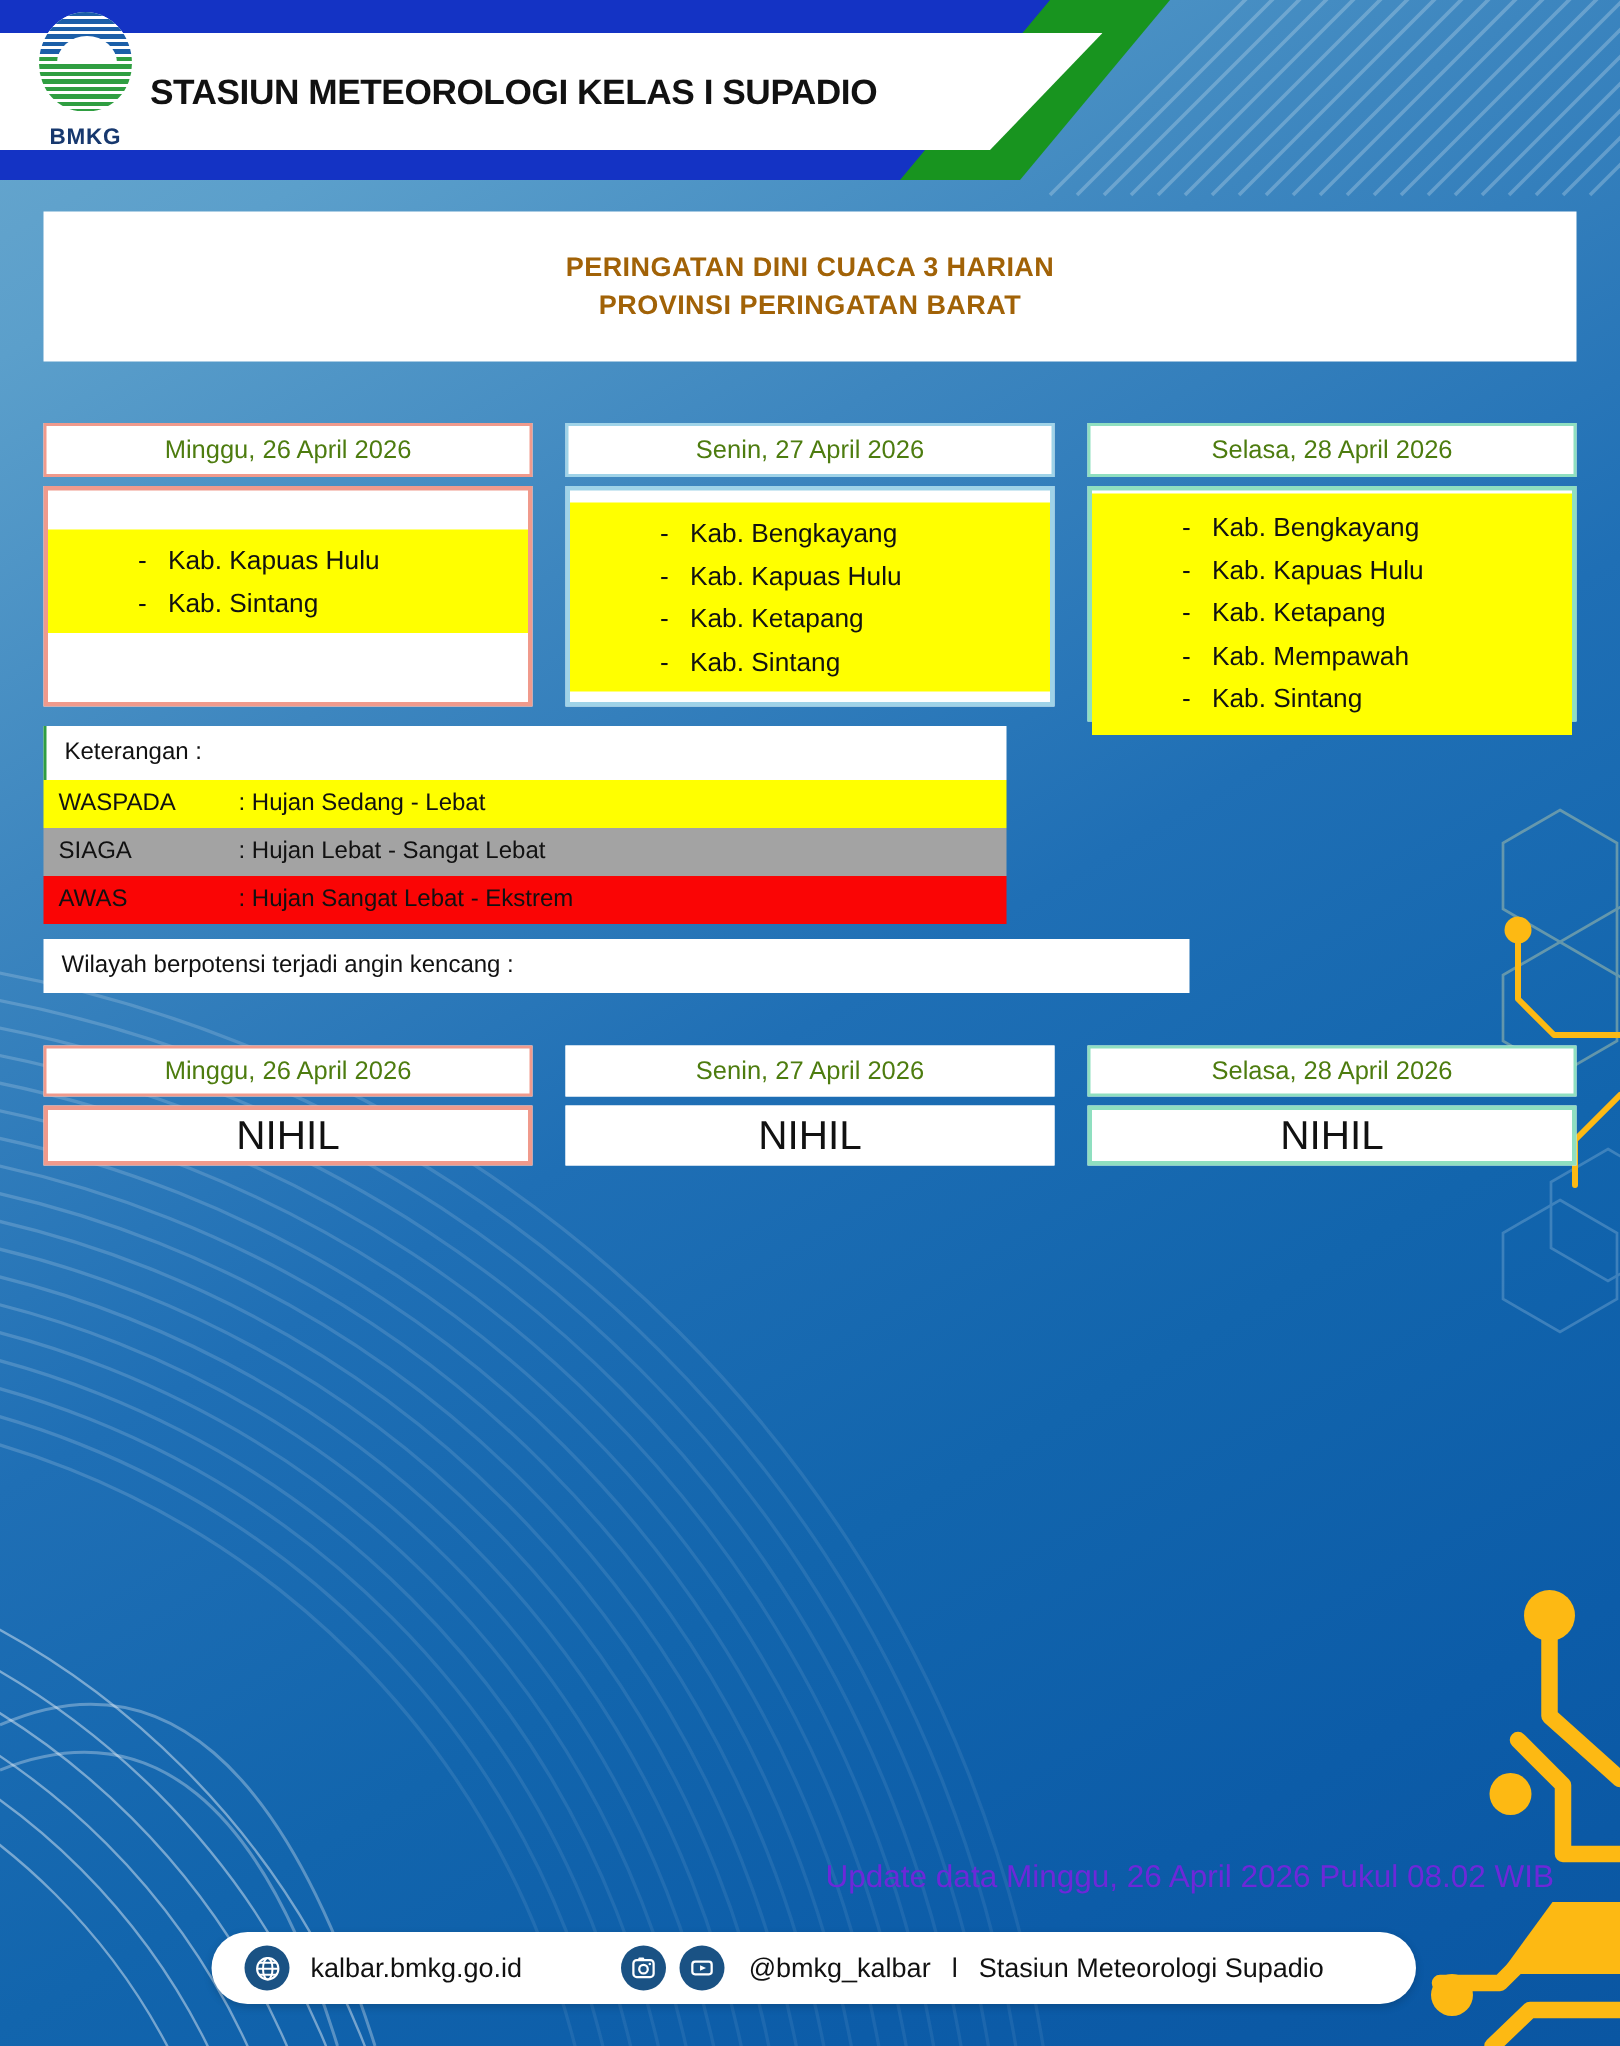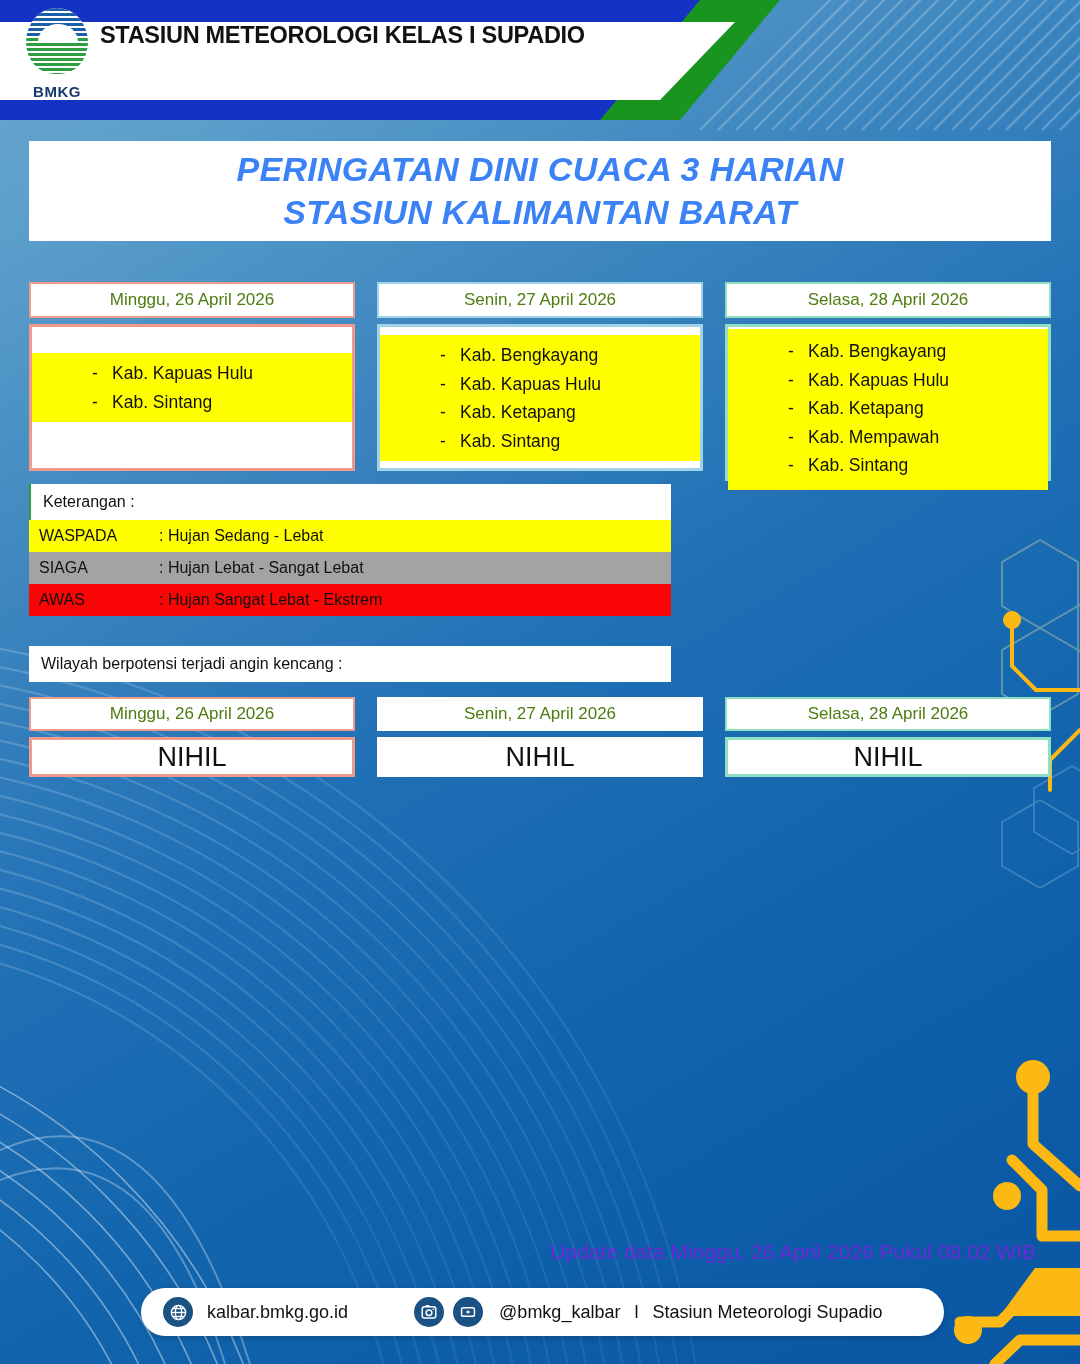--- a/index.html
+++ b/index.html
@@ -59,35 +59,35 @@
   }
   .hdr-green {
     position:absolute; top:0; left:560px; width:220px; height:120px;
     background:#18941f;
     clip-path: polygon(140px 0, 220px 0, 120px 120px, 40px 120px);
   }
   .hdr-white {
     position:absolute; top:22px; left:0; width:760px; height:78px;
     background:#ffffff;
     clip-path: polygon(0 0, 735px 0, 660px 78px, 0 78px);
-    display:flex; align-items:flex-start;
+    display:flex; align-items:center;
   }
   .hdr-title {
     margin-left:100px; font-size:23.5px; font-weight:bold;
     color:#111111; letter-spacing:-0.3px; white-space:nowrap;
   }
 
   
   .main-title {
     position:absolute; left:29px; top:141px; width:1022px; height:100px;
     background:#ffffff; display:flex; flex-direction:column;
     align-items:center; justify-content:center; gap:4px;
   }
   .main-title .ln {
-    font-size:34px; font-weight:bold; color:#3b82f6; letter-spacing:0.3px;font-style:italic;
+    font-size:18px; font-weight:bold; color:#a16207; letter-spacing:0.3px;
   }
 
   
   .cols { position:absolute; left:29px; top:282px; width:1022px; }
   .col { position:absolute; top:0; width:326px; }
   .col.c1 { left:0px; }
   .col.c2 { left:348px; }
   .col.c3 { left:696px; }
 
   .date-box {
@@ -130,21 +130,21 @@
   .legend-row .dsc {
     flex:1; display:flex; align-items:center; padding-left:6px;
     font-size:16px; color:#111;
   }
   .legend-row.waspada { background:#ffff00; }
   .legend-row.siaga   { background:#a3a3a3; }
   .legend-row.awas    { background:#fa0505; }
 
   
   .wind-head {
-    position:absolute; left:29px; top:646px; width:642px; height:36px;
+    position:absolute; left:29px; top:626px; width:764px; height:36px;
     background:#ffffff; display:flex; align-items:center; padding-left:12px;
     font-size:16px; color:#111;
   }
   .wind-cols { position:absolute; left:29px; top:697px; width:1022px; }
   .wcol { position:absolute; top:0; width:326px; }
   .wcol.c1 { left:0px; }
   .wcol.c2 { left:348px; }
   .wcol.c3 { left:696px; }
   .wcol .date-box { height:34px; font-size:17px; }
   .wcol .nihil-box {
@@ -305,21 +305,21 @@
       <div class="logo-top"></div>
       <div class="logo-bot"></div>
       <div class="logo-cloud"></div>
     </div>
     <div class="logo-text">BMKG</div>
   </div>
 </div>
 
 <div class="main-title">
   <div class="ln">PERINGATAN DINI CUACA 3 HARIAN</div>
-  <div class="ln">STASIUN  KALIMANTAN  BARAT</div>
+  <div class="ln">PROVINSI  PERINGATAN  BARAT</div>
 </div>
 
 <div class="cols">
 
   <div class="col c1">
     <div class="date-box">Minggu, 26 April 2026</div>
     <div class="list-box">
       <div class="hl">
         <div class="item"><span class="dash">-</span><span>Kab. Kapuas Hulu</span></div>
         <div class="item"><span class="dash">-</span><span>Kab. Sintang</span></div>

